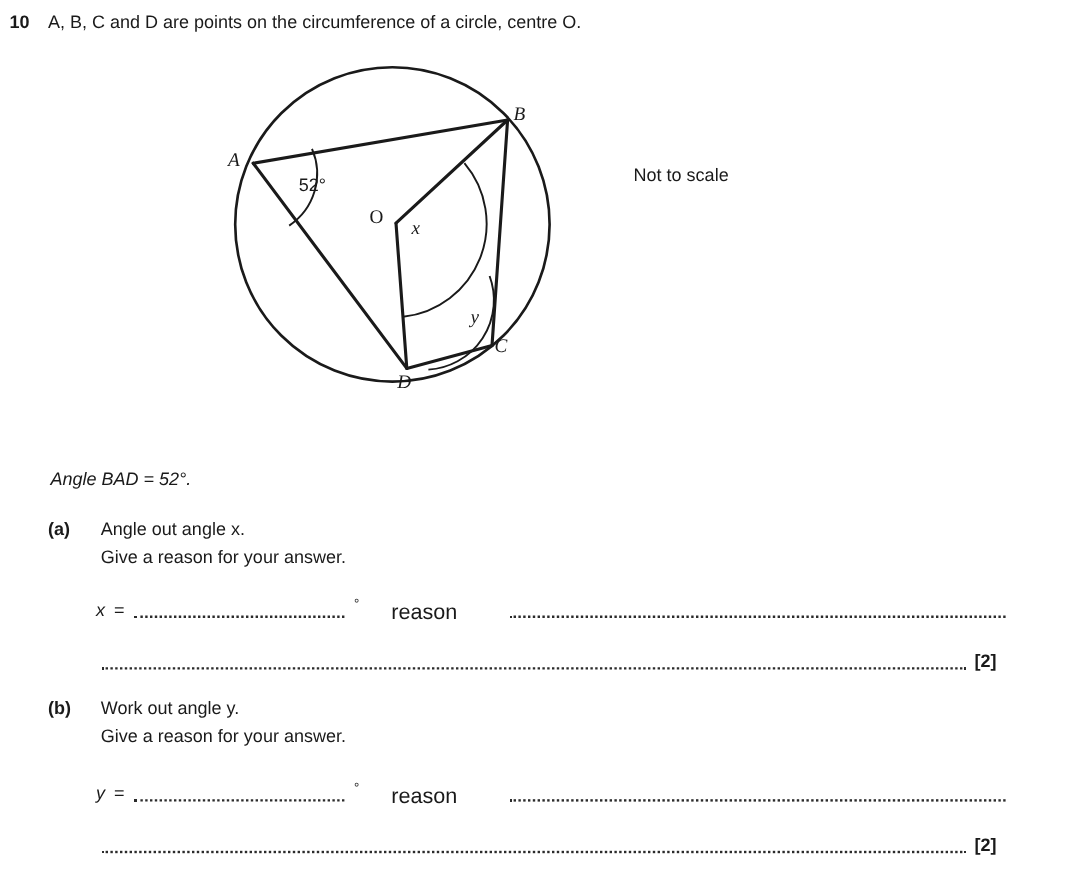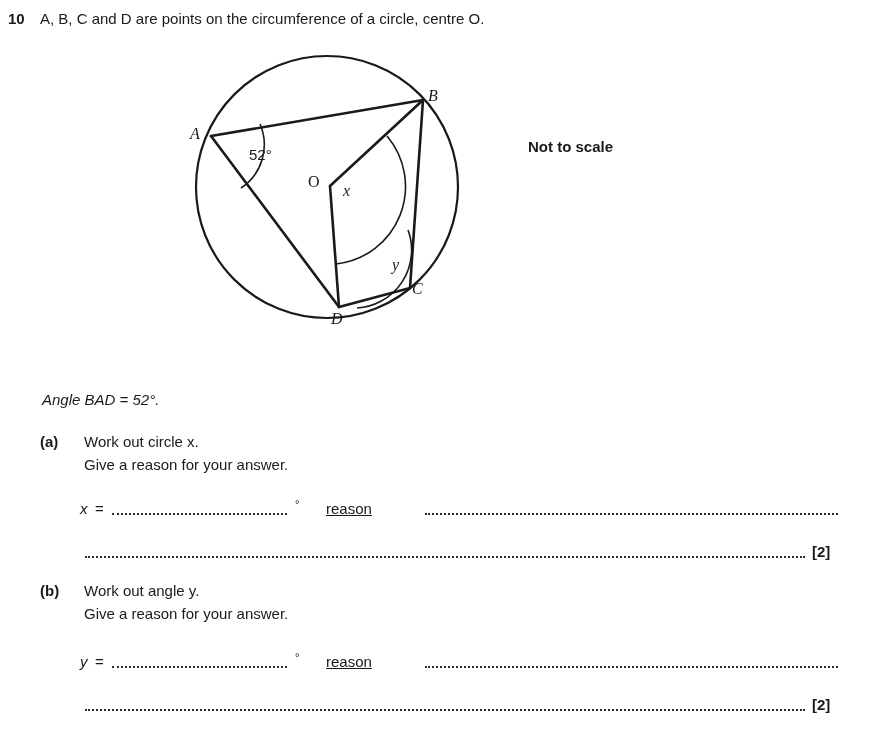--- a/index.html
+++ b/index.html
@@ -35,21 +35,21 @@
   
   #diagram {
     left: 150px; top: 40px;
     width: 400px; height: 300px;
   }
   #diagram svg { display: block; }
 
   .not-to-scale {
     left: 528px; top: 138px;
     font-size: 15px;
-    font-weight: bold;
+    font-weight: normal;
   }
 
   
   .body-text {
     font-size: 15px;
     white-space: nowrap;
     font-style: italic;
   }
   #given-statement { left: 42px; top: 391px; }
 
@@ -65,21 +65,21 @@
 
   #part-b-label { left: 40px; top: 582px; }
   #part-b-line1 { left: 84px; top: 582px; text-align: right; }
   #part-b-line2 { left: 84px; top: 605px; }
   .var-label {
     font-size: 15px;
     font-style: italic;
   }
   .eq-sign { font-size: 15px; font-style: normal; }
   .deg-mark { font-size: 11px; }
-  .reason-word { font-size: 15px; text-decoration: underline; }
+  .reason-word { font-size: 18px; }
   .dotline {
     position: absolute;
     border-bottom: 2px dotted #2b2b2b;
     height: 0;
   }
   .marks {
     font-size: 15px;
     font-weight: bold;
   }
 
@@ -164,21 +164,21 @@
 
   <div class="abs diagram-label" style="left:242px; top:216px;">y</div>
 </div>
 
 <div class="abs not-to-scale">Not to scale</div>
 
 <div class="abs body-text" id="given-statement">Angle BAD = 52°.</div>
 
 <div class="abs part-label" id="part-a-label">(a)</div>
 
-<div class="abs part-text" id="part-a-line1">Work out circle x.</div>
+<div class="abs part-text" id="part-a-line1">Angle out angle x.</div>
 
 <div class="abs part-text" id="part-a-line2">Give a reason for your answer.</div>
 
 <div class="abs var-label" id="ans-a-var">x</div>
 
 <div class="abs eq-sign" id="ans-a-eq">=</div>
 
 <div class="dotline" id="ans-a-dots"></div>
 
 <div class="abs deg-mark" id="ans-a-deg">°</div>

